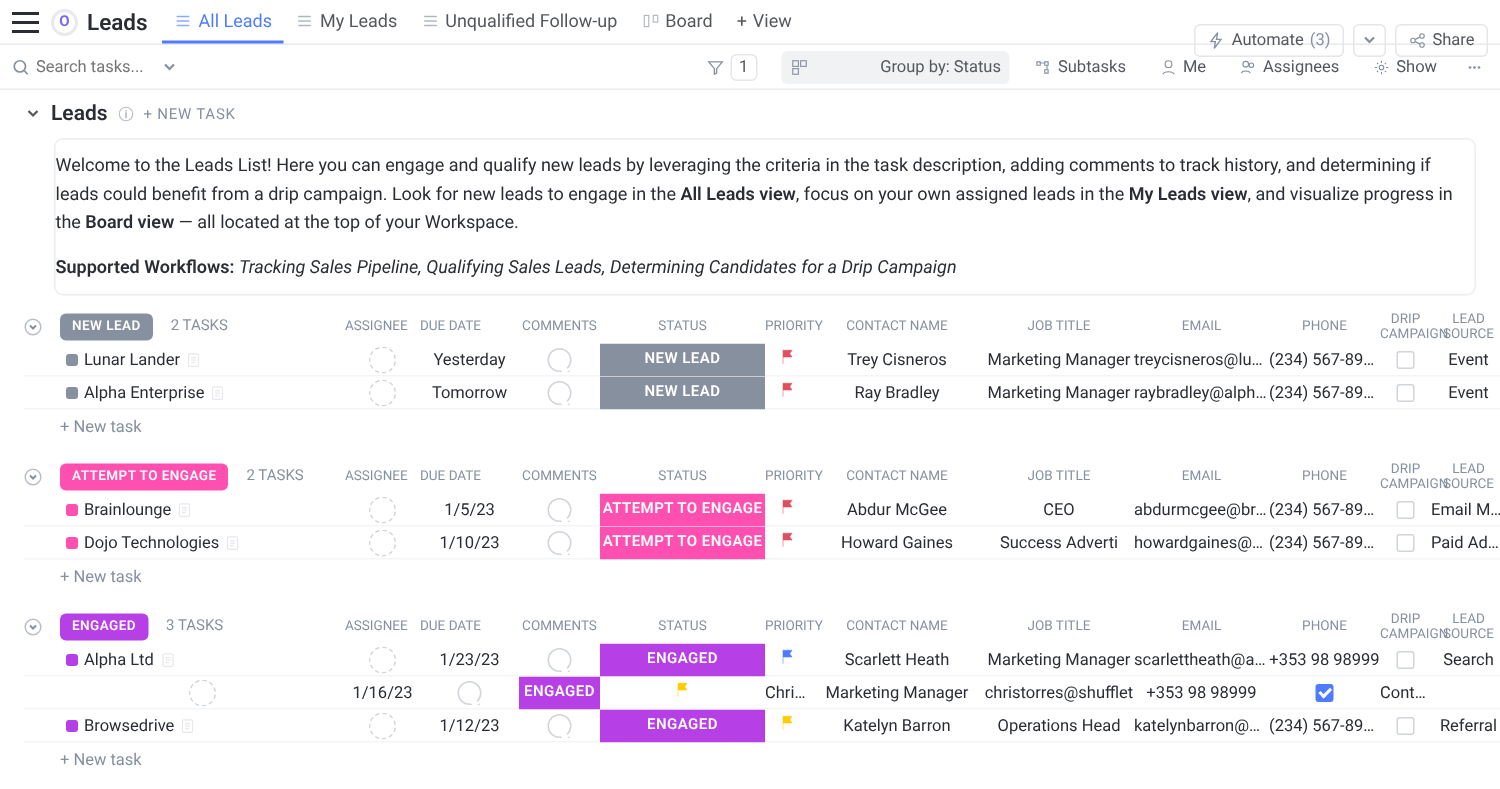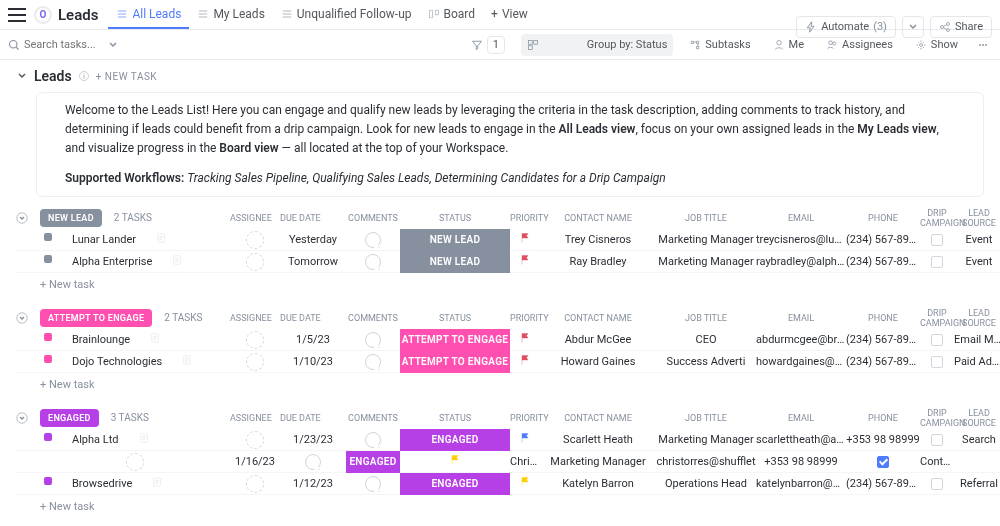--- a/index.html
+++ b/index.html
@@ -25,39 +25,39 @@
   .search input { border: none; outline: none; font-size: 11px; color: #54585d; width: 80px; background: transparent; }
   .tool-chip { display: flex; align-items: center; gap: 4px; height: 22px; padding: 0 6px; border-radius: 4px; cursor: pointer; }
   .tool-chip.pill { background: #f1f2f4; gap: 48px; }
   .square-count { width: 18px; height: 18px; border: 1px solid #e4e6ea; border-radius: 4px; display: flex; align-items: center; justify-content: center; }
 
   
   .section-head { display: flex; align-items: center; padding: 8px 16px 4px 16px; gap: 6px; }
   .section-head .title { font-size: 14px; font-weight: 600; }
   .newtask-text { color: #87909e; font-size: 10px; text-transform: uppercase; letter-spacing: 0.5px; cursor: pointer; }
 
-  .desc-box { margin: 4px 16px 10px 36px; padding: 8px 28px; border: 1px solid #eceef1; border-radius: 6px; font-size: 12px; line-height: 1.6; color: #2a2e34; }
+  .desc-box { margin: 4px 16px 10px 36px; padding: 8px 0; border: 1px solid #eceef1; border-radius: 6px; font-size: 12px; line-height: 1.6; color: #2a2e34; }
   .desc-box em { font-style: italic; }
   .desc-box strong { font-weight: 600; }
 
   
   .group { margin: 0 0 10px 16px; }
   .group-header { display: flex; align-items: center; height: 22px; font-size: 10px; color: #87909e; gap: 4px; }
   .chevron { width: 12px; height: 12px; cursor: pointer; }
   .status-chip { display: inline-flex; align-items: center; height: 18px; padding: 0 8px; border-radius: 4px; color: #fff; font-size: 9px; font-weight: 600; text-transform: uppercase; letter-spacing: 0.3px; }
   .task-count { margin-left: 6px; font-size: 10px; color: #87909e; text-transform: uppercase; }
 
   .cols { display: grid; grid-template-columns: 24px 190px 50px 66px 54px 110px 30px 116px 100px 90px 74px 34px 50px; align-items: center; height: 100%; gap: 0; }
   .col-head { font-size: 9px; color: #87909e; text-transform: uppercase; text-align: center; }
   .col-head.left { text-align: left; }
 
   .row { height: 22px; font-size: 11px; border-bottom: 1px solid #f4f5f7; }
   .row .cols { height: 22px; }
   .row .cell { text-align: center; color: #2a2e34; white-space: nowrap; overflow: hidden; text-overflow: ellipsis; }
-  .row .cell.left { text-align: left; display: flex; gap: 20px; }
+  .row .cell.left { text-align: left; display: flex; align-items: center; gap: 4px; }
   .bullet { width: 8px; height: 8px; border-radius: 2px; margin-left: 4px; flex-shrink: 0; }
 
   .status-cell { display: flex; align-items: center; justify-content: center; height: 22px; color: #fff; font-size: 10px; font-weight: 600; text-transform: uppercase; letter-spacing: 0.3px; }
   .flag { width: 12px; height: 12px; }
   .docicon { width: 10px; height: 10px; opacity: 0.35; }
   .assignee-ph { width: 18px; height: 18px; border: 1px dashed #d0d4db; border-radius: 50%; margin: 0 auto; }
   .comment-ph { width: 16px; height: 16px; border: 1.2px solid #d0d4db; border-radius: 50%; margin: 0 auto; position: relative; }
   .comment-ph::after { content: ""; position: absolute; bottom: -3px; right: 1px; width: 4px; height: 4px; border-right: 1.2px solid #d0d4db; border-bottom: 1.2px solid #d0d4db; transform: rotate(45deg); background: #fff; }
   .checkbox { width: 12px; height: 12px; border: 1px solid #d0d4db; border-radius: 2px; margin: 0 auto; }
   .checkbox.checked { background: #4f7cff; border-color: #4f7cff; position: relative; }

